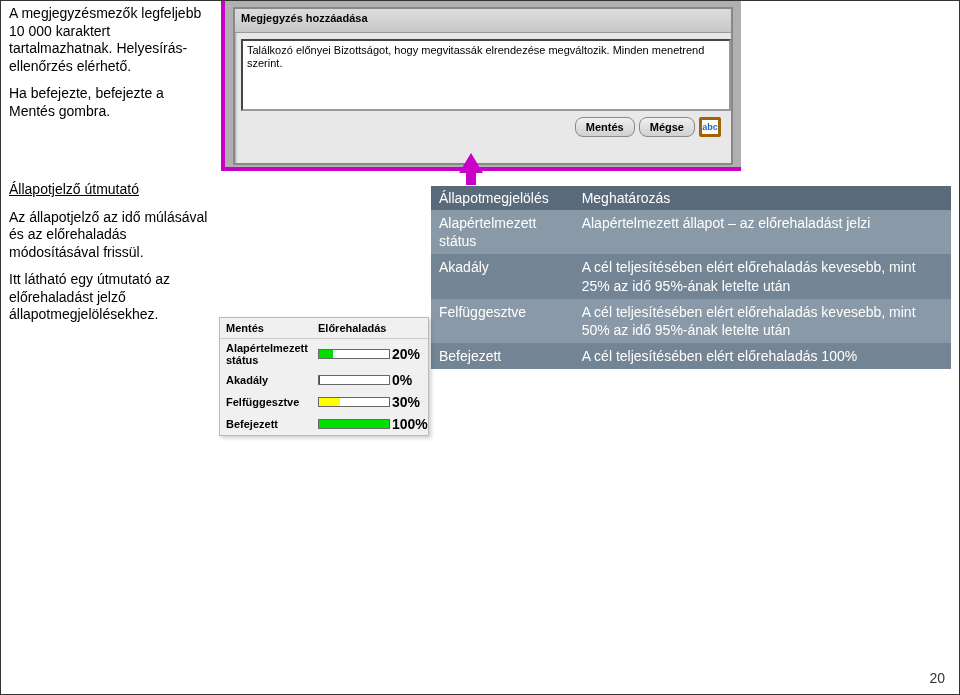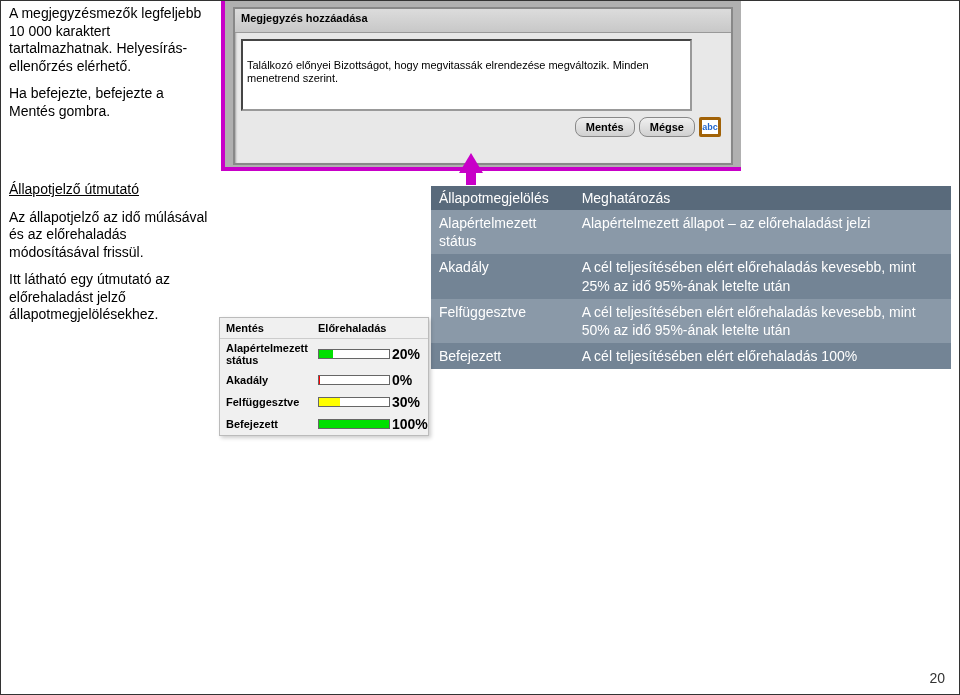--- a/index.html
+++ b/index.html
@@ -51,27 +51,27 @@
     height: 24px;
     background: linear-gradient(#dcdcdc, #c8c8c8);
     border-bottom: 1px solid #999;
     font-size: 11px;
     font-weight: bold;
     color: #000;
     padding: 3px 6px;
   }
   .textarea-box {
     margin: 6px;
-    width: 451px;
+    width: 490px;
     height: 72px;
     background: #fff;
     border: 2px inset #999;
     font-size: 11px;
     color: #000;
-    padding: 18px 4px;
+    padding: 3px 4px;
     line-height: 1.2;
   }
   .btn-row {
     display: flex;
     gap: 4px;
     justify-content: flex-end;
     padding-right: 10px;
     align-items: center;
   }
   .btn {

